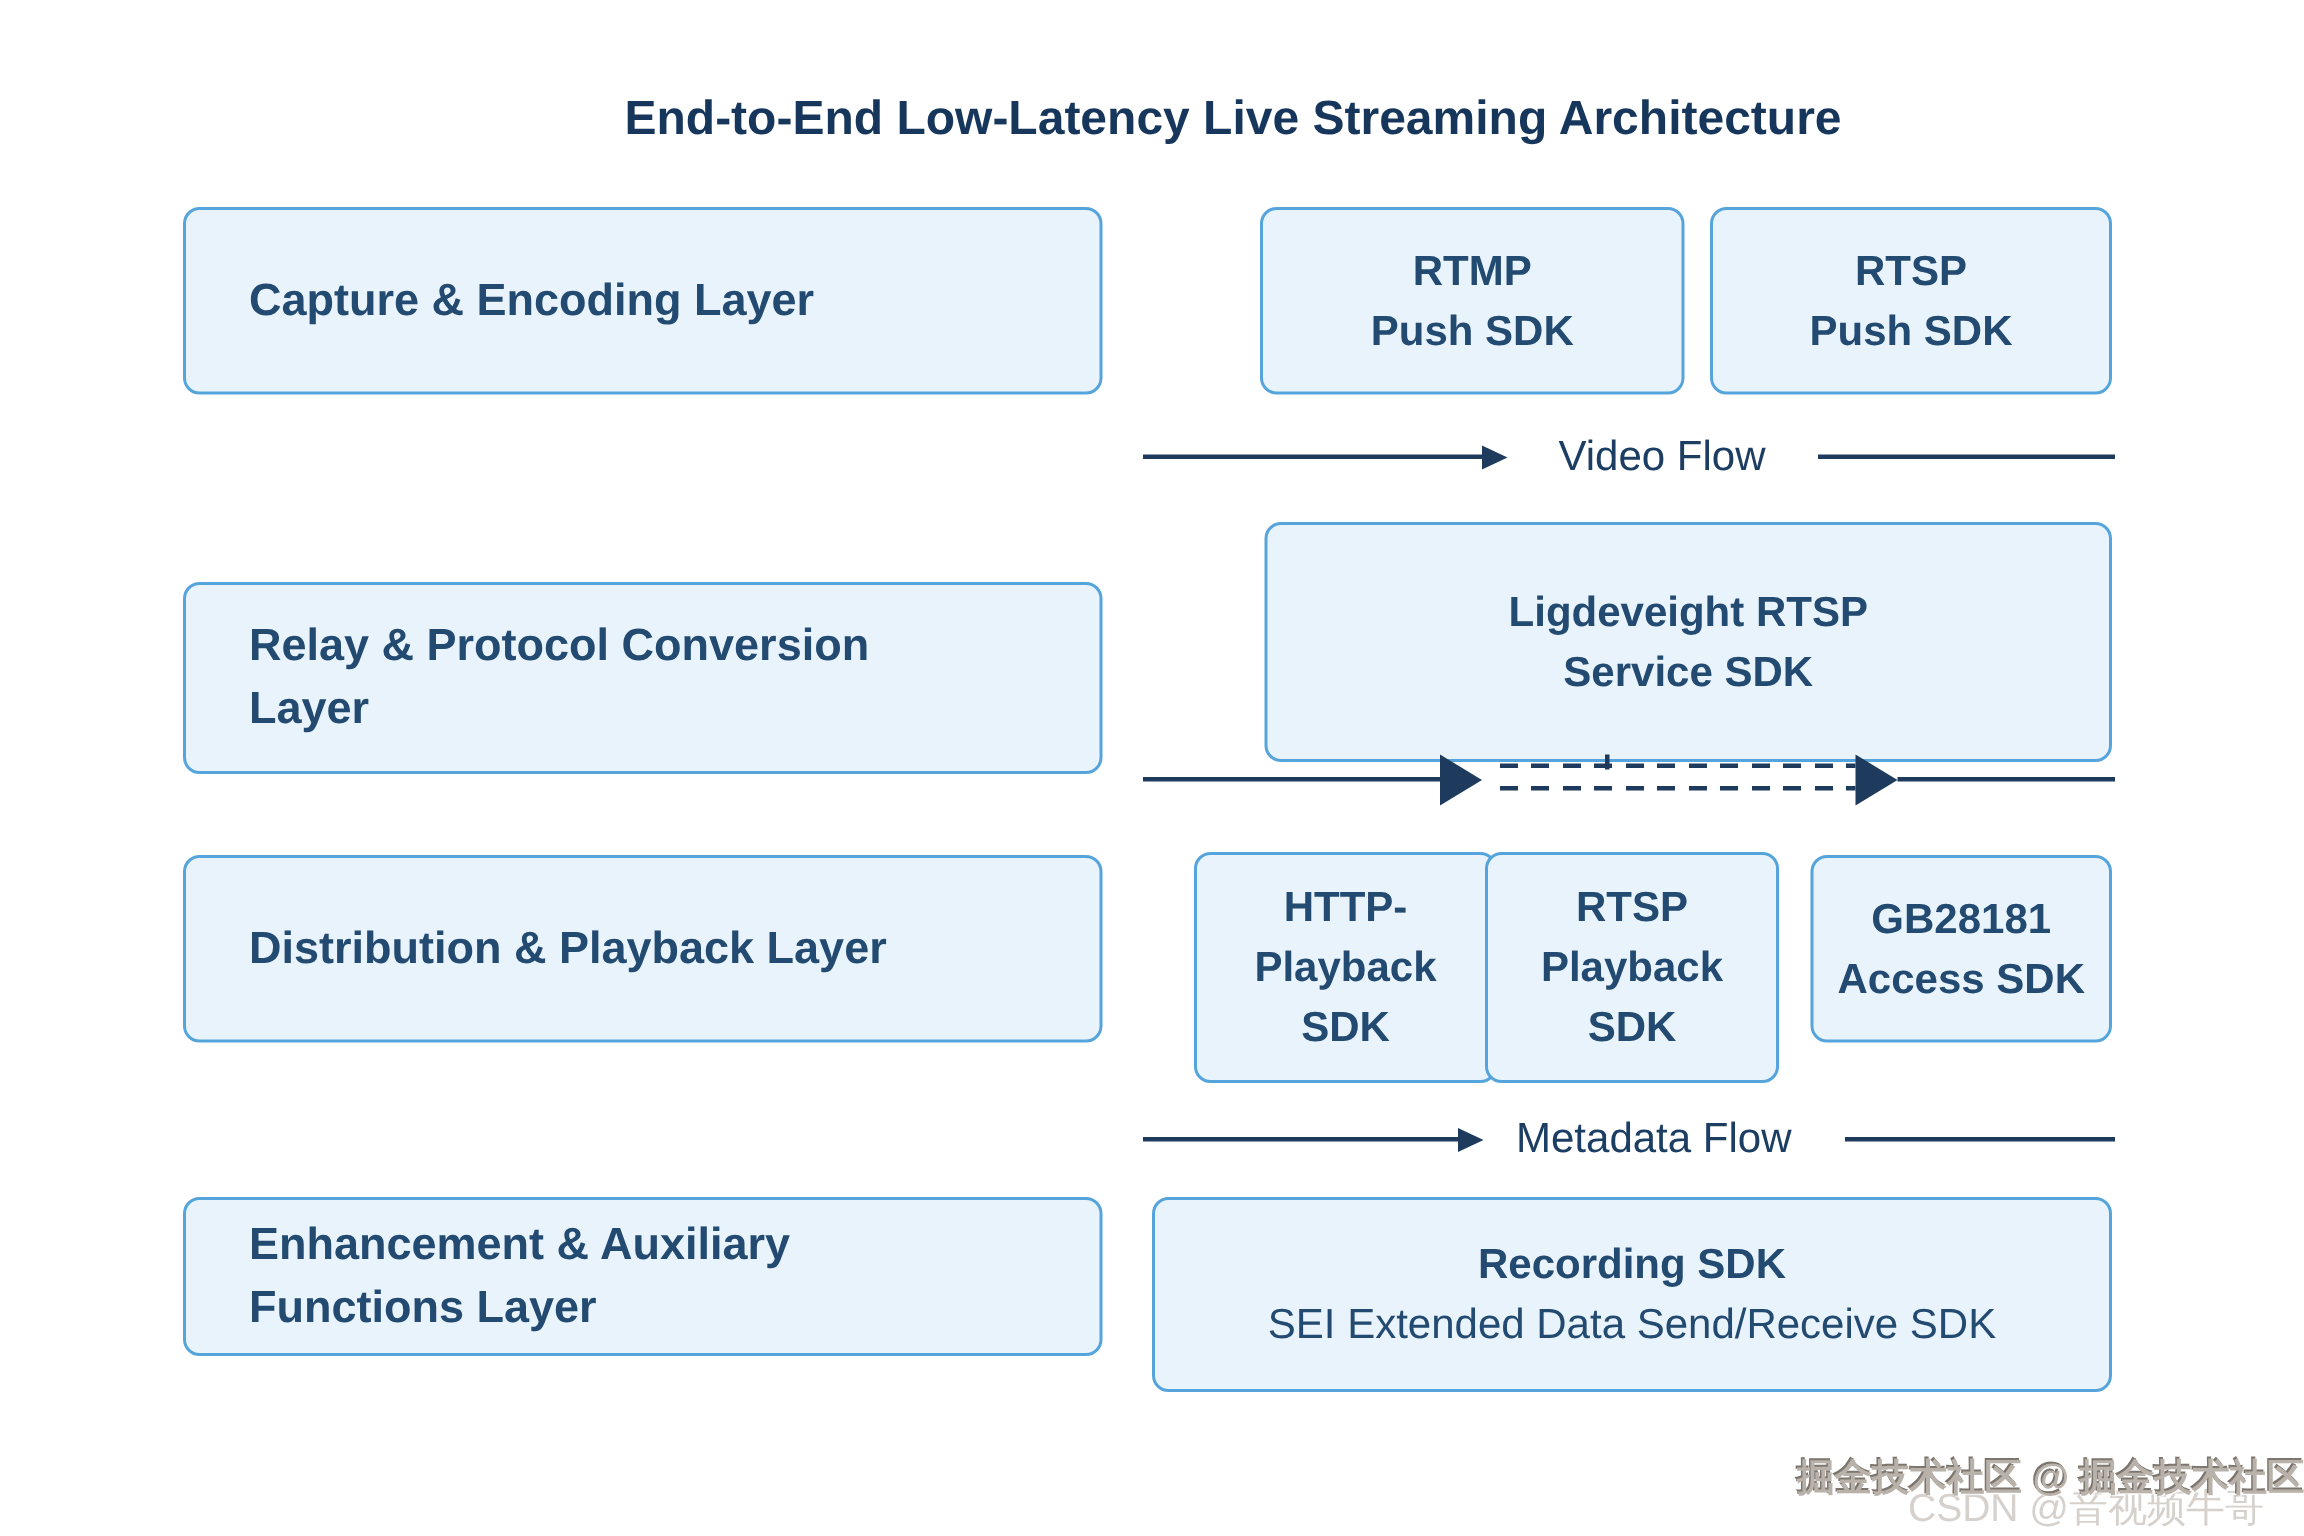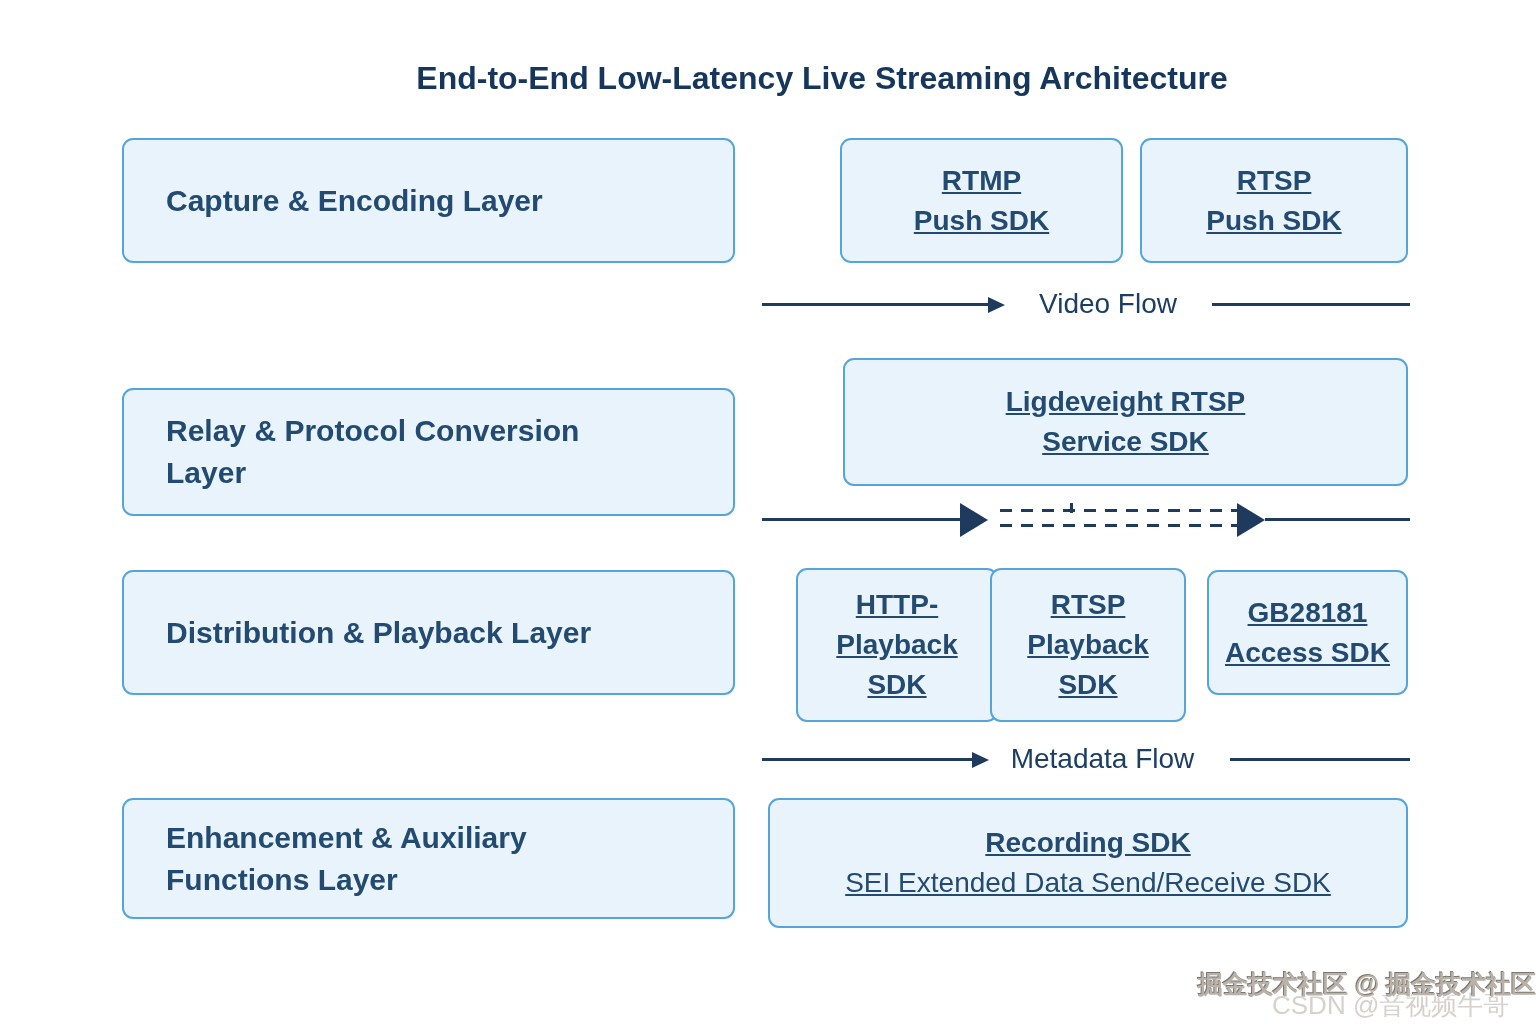--- a/index.html
+++ b/index.html
@@ -38,21 +38,20 @@
     padding-left: 42px; padding-right: 20px;
     font-size: 30px; font-weight: 700;
     line-height: 42px;
     text-align: left;
   }
   .sdk-box {
     align-items: center;
     text-align: center;
     font-size: 28px; font-weight: 700;
     line-height: 40px;
-    text-decoration: underline;
   }
   .sdk-box .regular { font-weight: 400; }
 
   .hline { position: absolute; height: 3px; background: #1e3a5c; }
   .dline {
     position: absolute; height: 3px;
     background: repeating-linear-gradient(90deg, #1e3a5c 0 12px, transparent 12px 21px);
   }
   .head-small {
     position: absolute; width: 0; height: 0;
@@ -116,21 +115,21 @@
     <div class="hline" style="left:762px; top:303px; width:226px;"></div>
     <div class="head-small" style="left:988px; top:297px;"></div>
     <div class="flow-label" style="left:1018px; top:288px; width:180px;">Video Flow</div>
     <div class="hline" style="left:1212px; top:303px; width:198px;"></div>
   </div>
 
   <div class="box layer-box" style="top:352px; height:128px;margin-top:36px;">
     <div>Relay &amp; Protocol Conversion</div>
     <div>Layer</div>
   </div>
-  <div class="box sdk-box" style="left:843px; top:358px; width:565px; height:128px;">
+  <div class="box sdk-box" style="left:843px; top:348px; width:565px; height:160px;">
     <div>Ligdeveight RTSP</div>
     <div>Service SDK</div>
   </div>
 
   <div>
     <div class="hline" style="left:762px; top:518px; width:198px;"></div>
     <div class="head-big" style="left:960px; top:503px;"></div>
     <div class="dline" style="left:1000px; top:509px; width:237px;"></div>
     <div class="dline" style="left:1000px; top:524px; width:237px;"></div>
     <div class="tick" style="left:1070px; top:503px;"></div>
@@ -156,21 +155,21 @@
     <div>Access SDK</div>
   </div>
 
   <div>
     <div class="hline" style="left:762px; top:758px; width:210px;"></div>
     <div class="head-small" style="left:972px; top:752px;"></div>
     <div class="flow-label" style="left:995px; top:743px; width:215px;">Metadata Flow</div>
     <div class="hline" style="left:1230px; top:758px; width:180px;"></div>
   </div>
 
-  <div class="box layer-box" style="top:798px; height:121px;">
+  <div class="box layer-box" style="top:798px; height:106px;">
     <div>Enhancement &amp; Auxiliary</div>
     <div>Functions Layer</div>
   </div>
   <div class="box sdk-box" style="left:768px; top:798px; width:640px; height:130px;">
     <div>Recording SDK</div>
     <div class="regular">SEI Extended Data Send/Receive SDK</div>
   </div>
 
   <div class="wm2">CSDN @音视频牛哥</div>
   <div class="wm1">掘金技术社区 @ 掘金技术社区</div>

